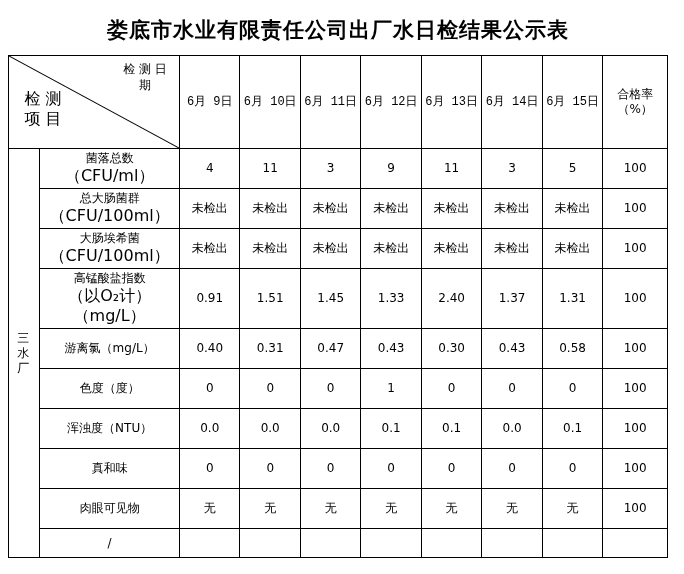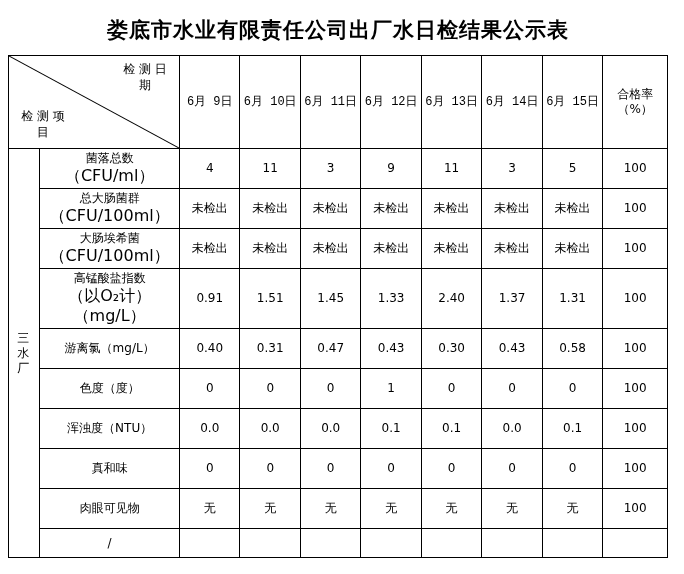--- a/index.html
+++ b/index.html
@@ -67,22 +67,22 @@
     right: 8px;
     top: 6px;
     font-size: 12px;
     text-align: center;
     line-height: 1.3;
     width: 52px;
   }
   .corner .lbl-item {
     position: absolute;
     left: 8px;
-    bottom: 8px;
-    font-size: 12px;
+    bottom: 18px;
+    font-size: 16px;
     line-height: 1.3;
     width: 52px;
   }
   .day-head {
     font-size: 12px;
     line-height: 1.3;
     font-family: Liberation Mono, monospace;
   }
   .rate-head {
     font-size: 12px;

